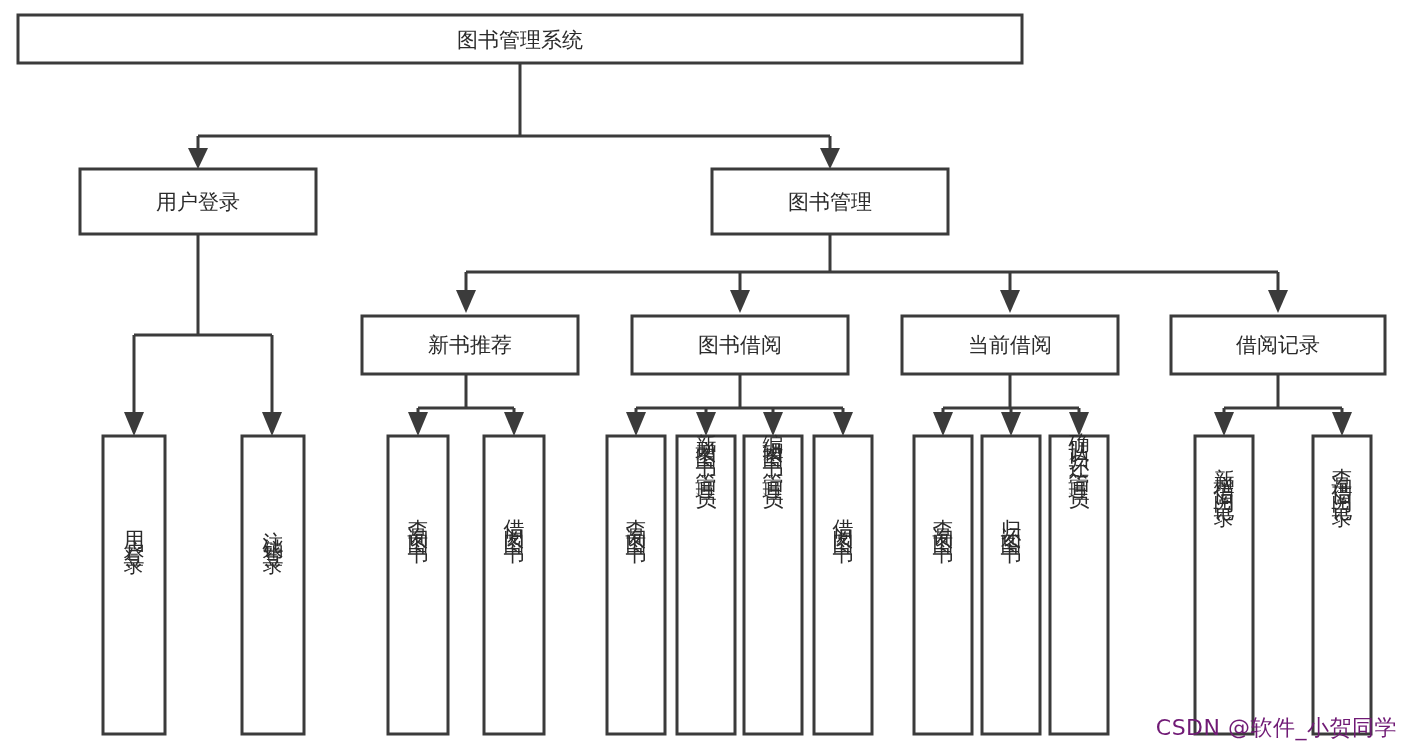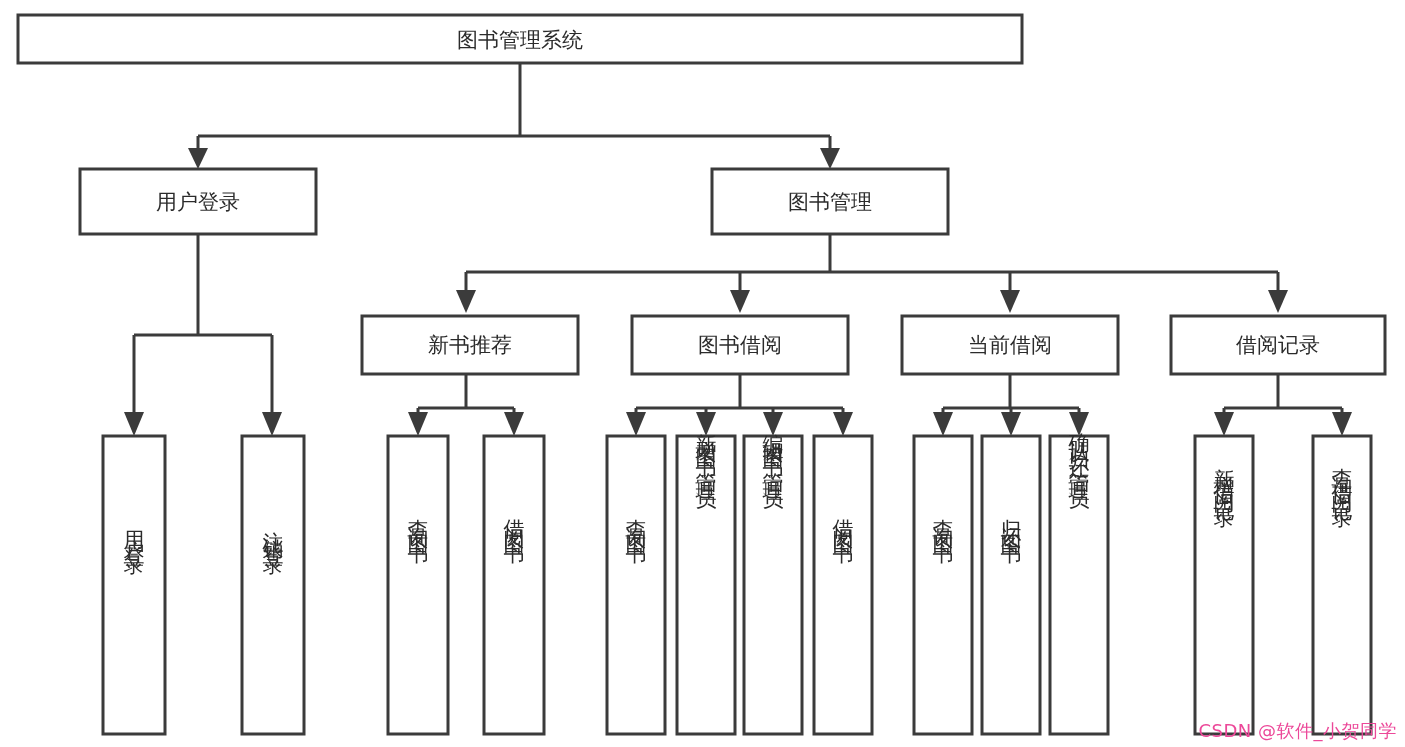--- a/index.html
+++ b/index.html
@@ -52,22 +52,22 @@
   }
   .arrow-head {
     fill: #3b3b3b;
     stroke: none;
   }
   .watermark {
     position: absolute;
     right: 8px;
     bottom: 4px;
     font-family: "DejaVu Sans", "Liberation Sans", sans-serif;
-    font-size: 18px;
-    color: #ec4899;
+    font-size: 22px;
+    color: #701a75;
     white-space: nowrap;
     letter-spacing: 0.5px;
     pointer-events: none;
   }
 </style>
 </head>
 <body>
 
 <div id="diagram-root">
 

